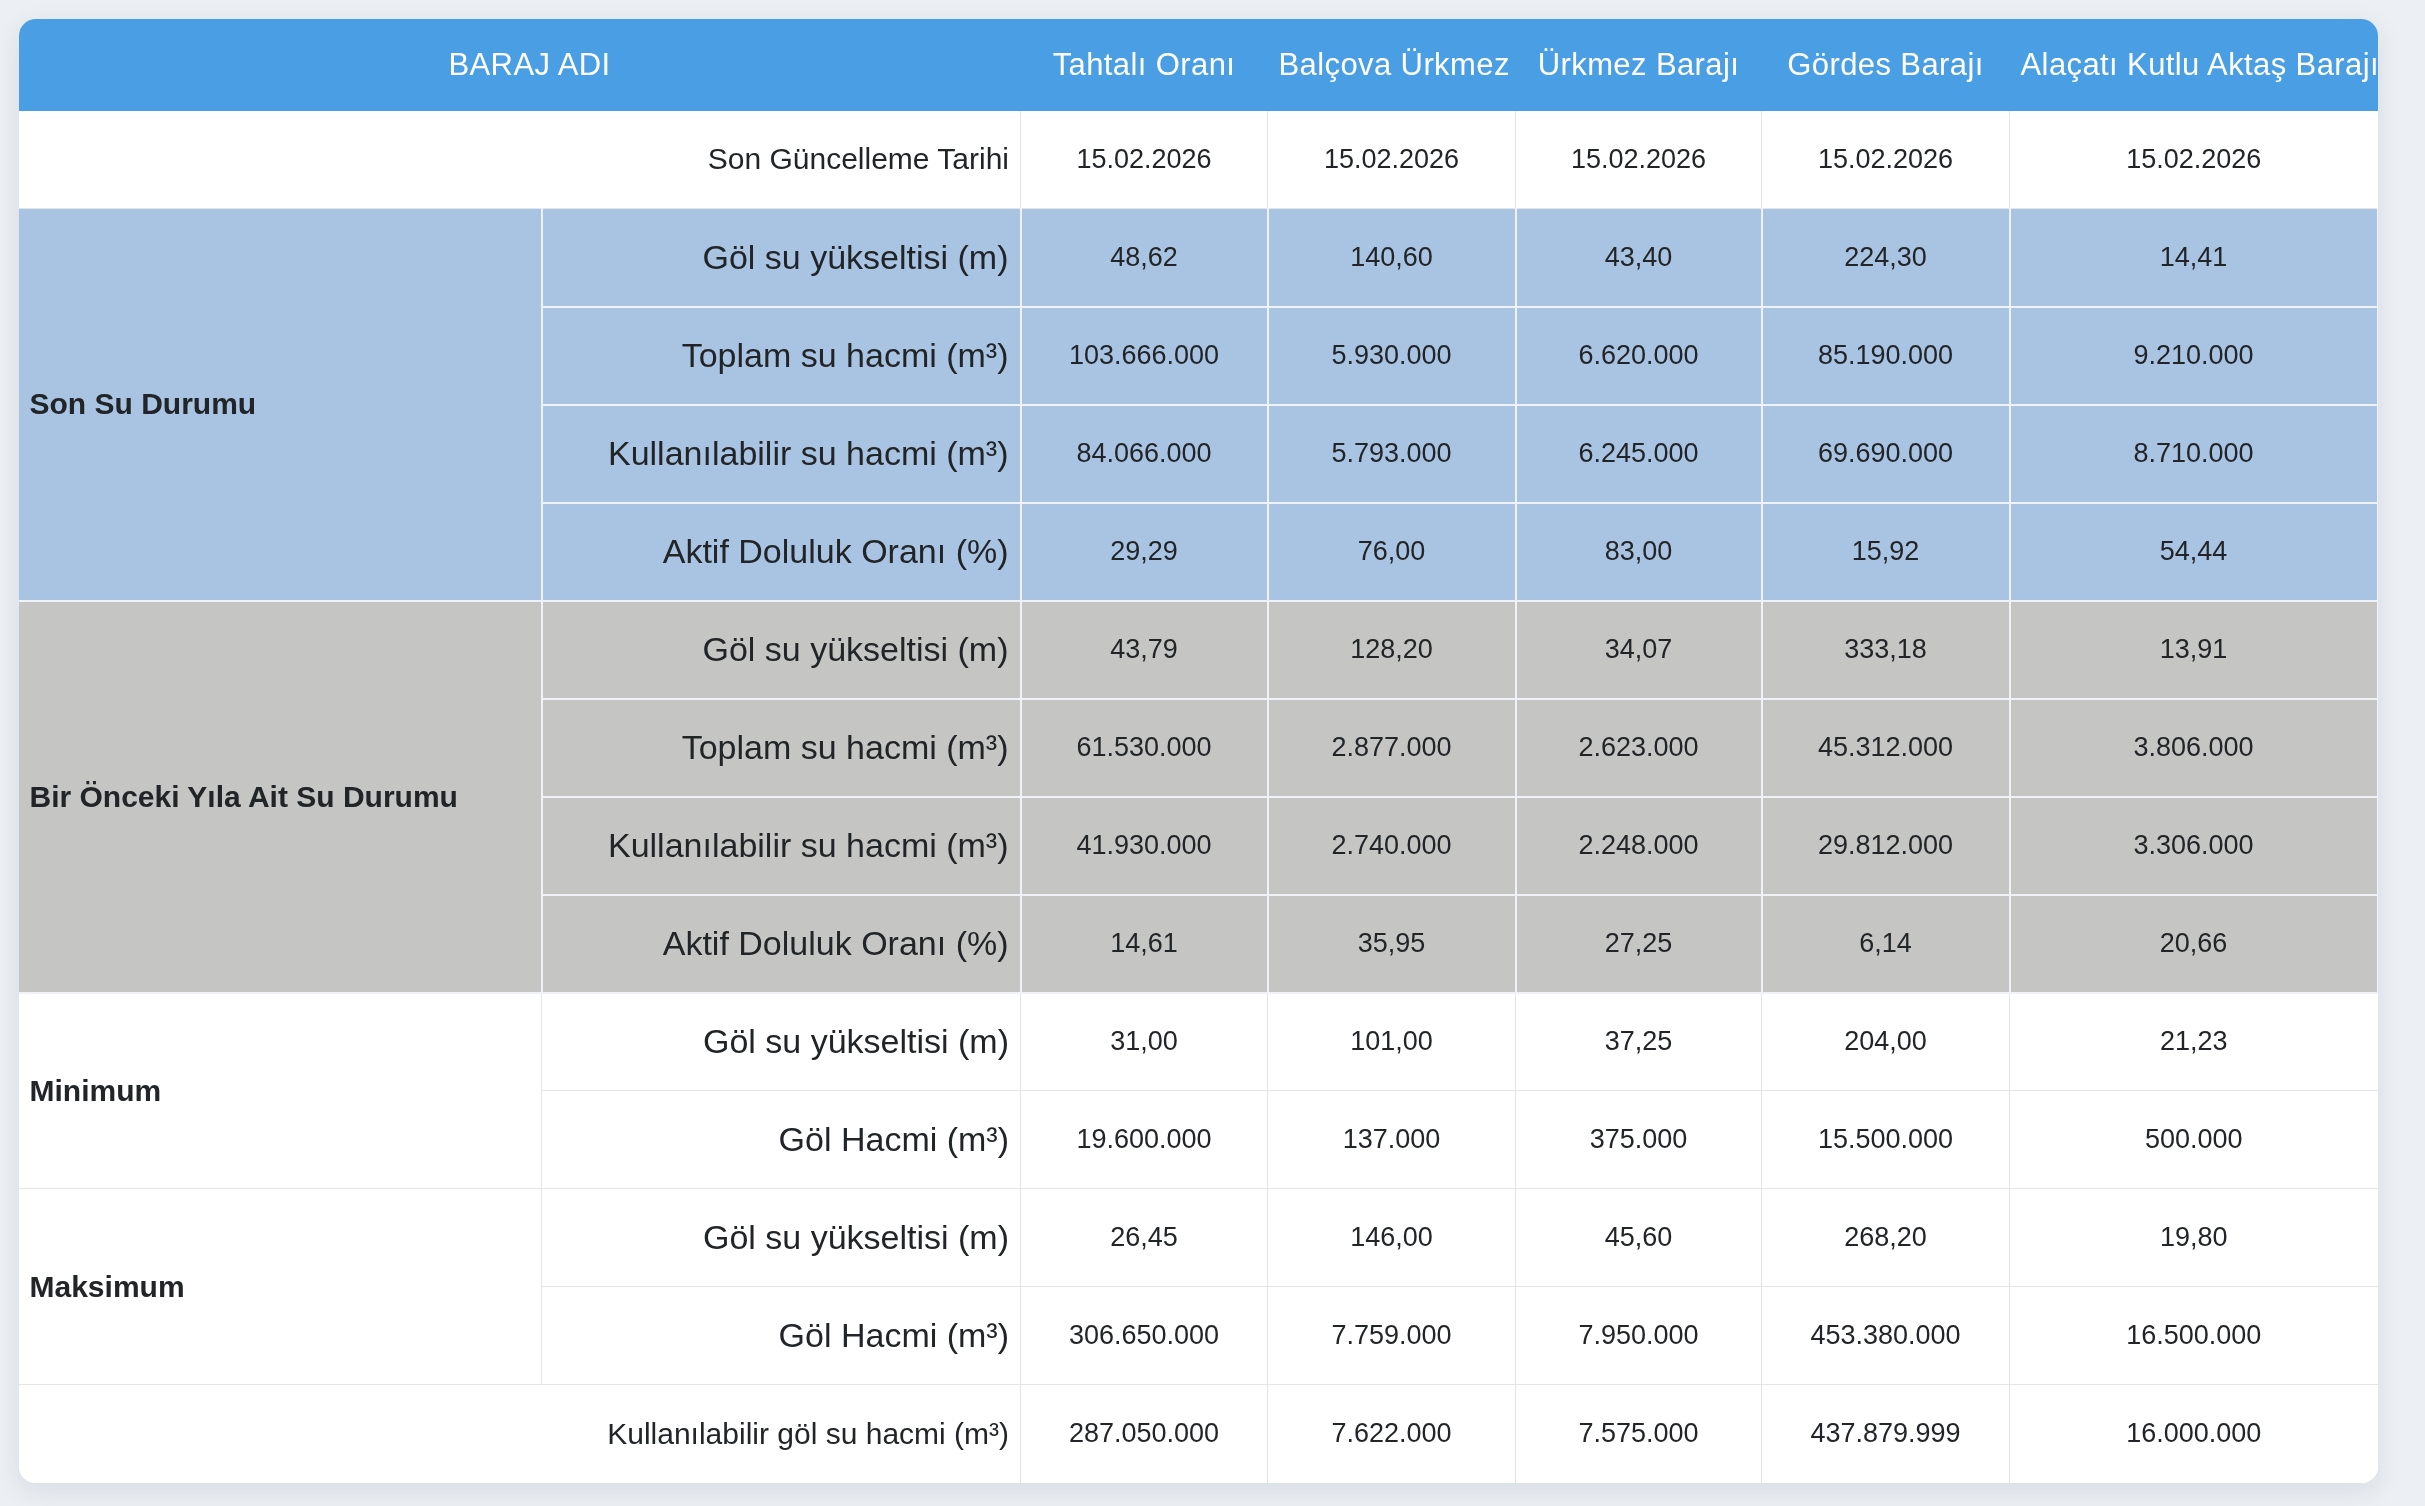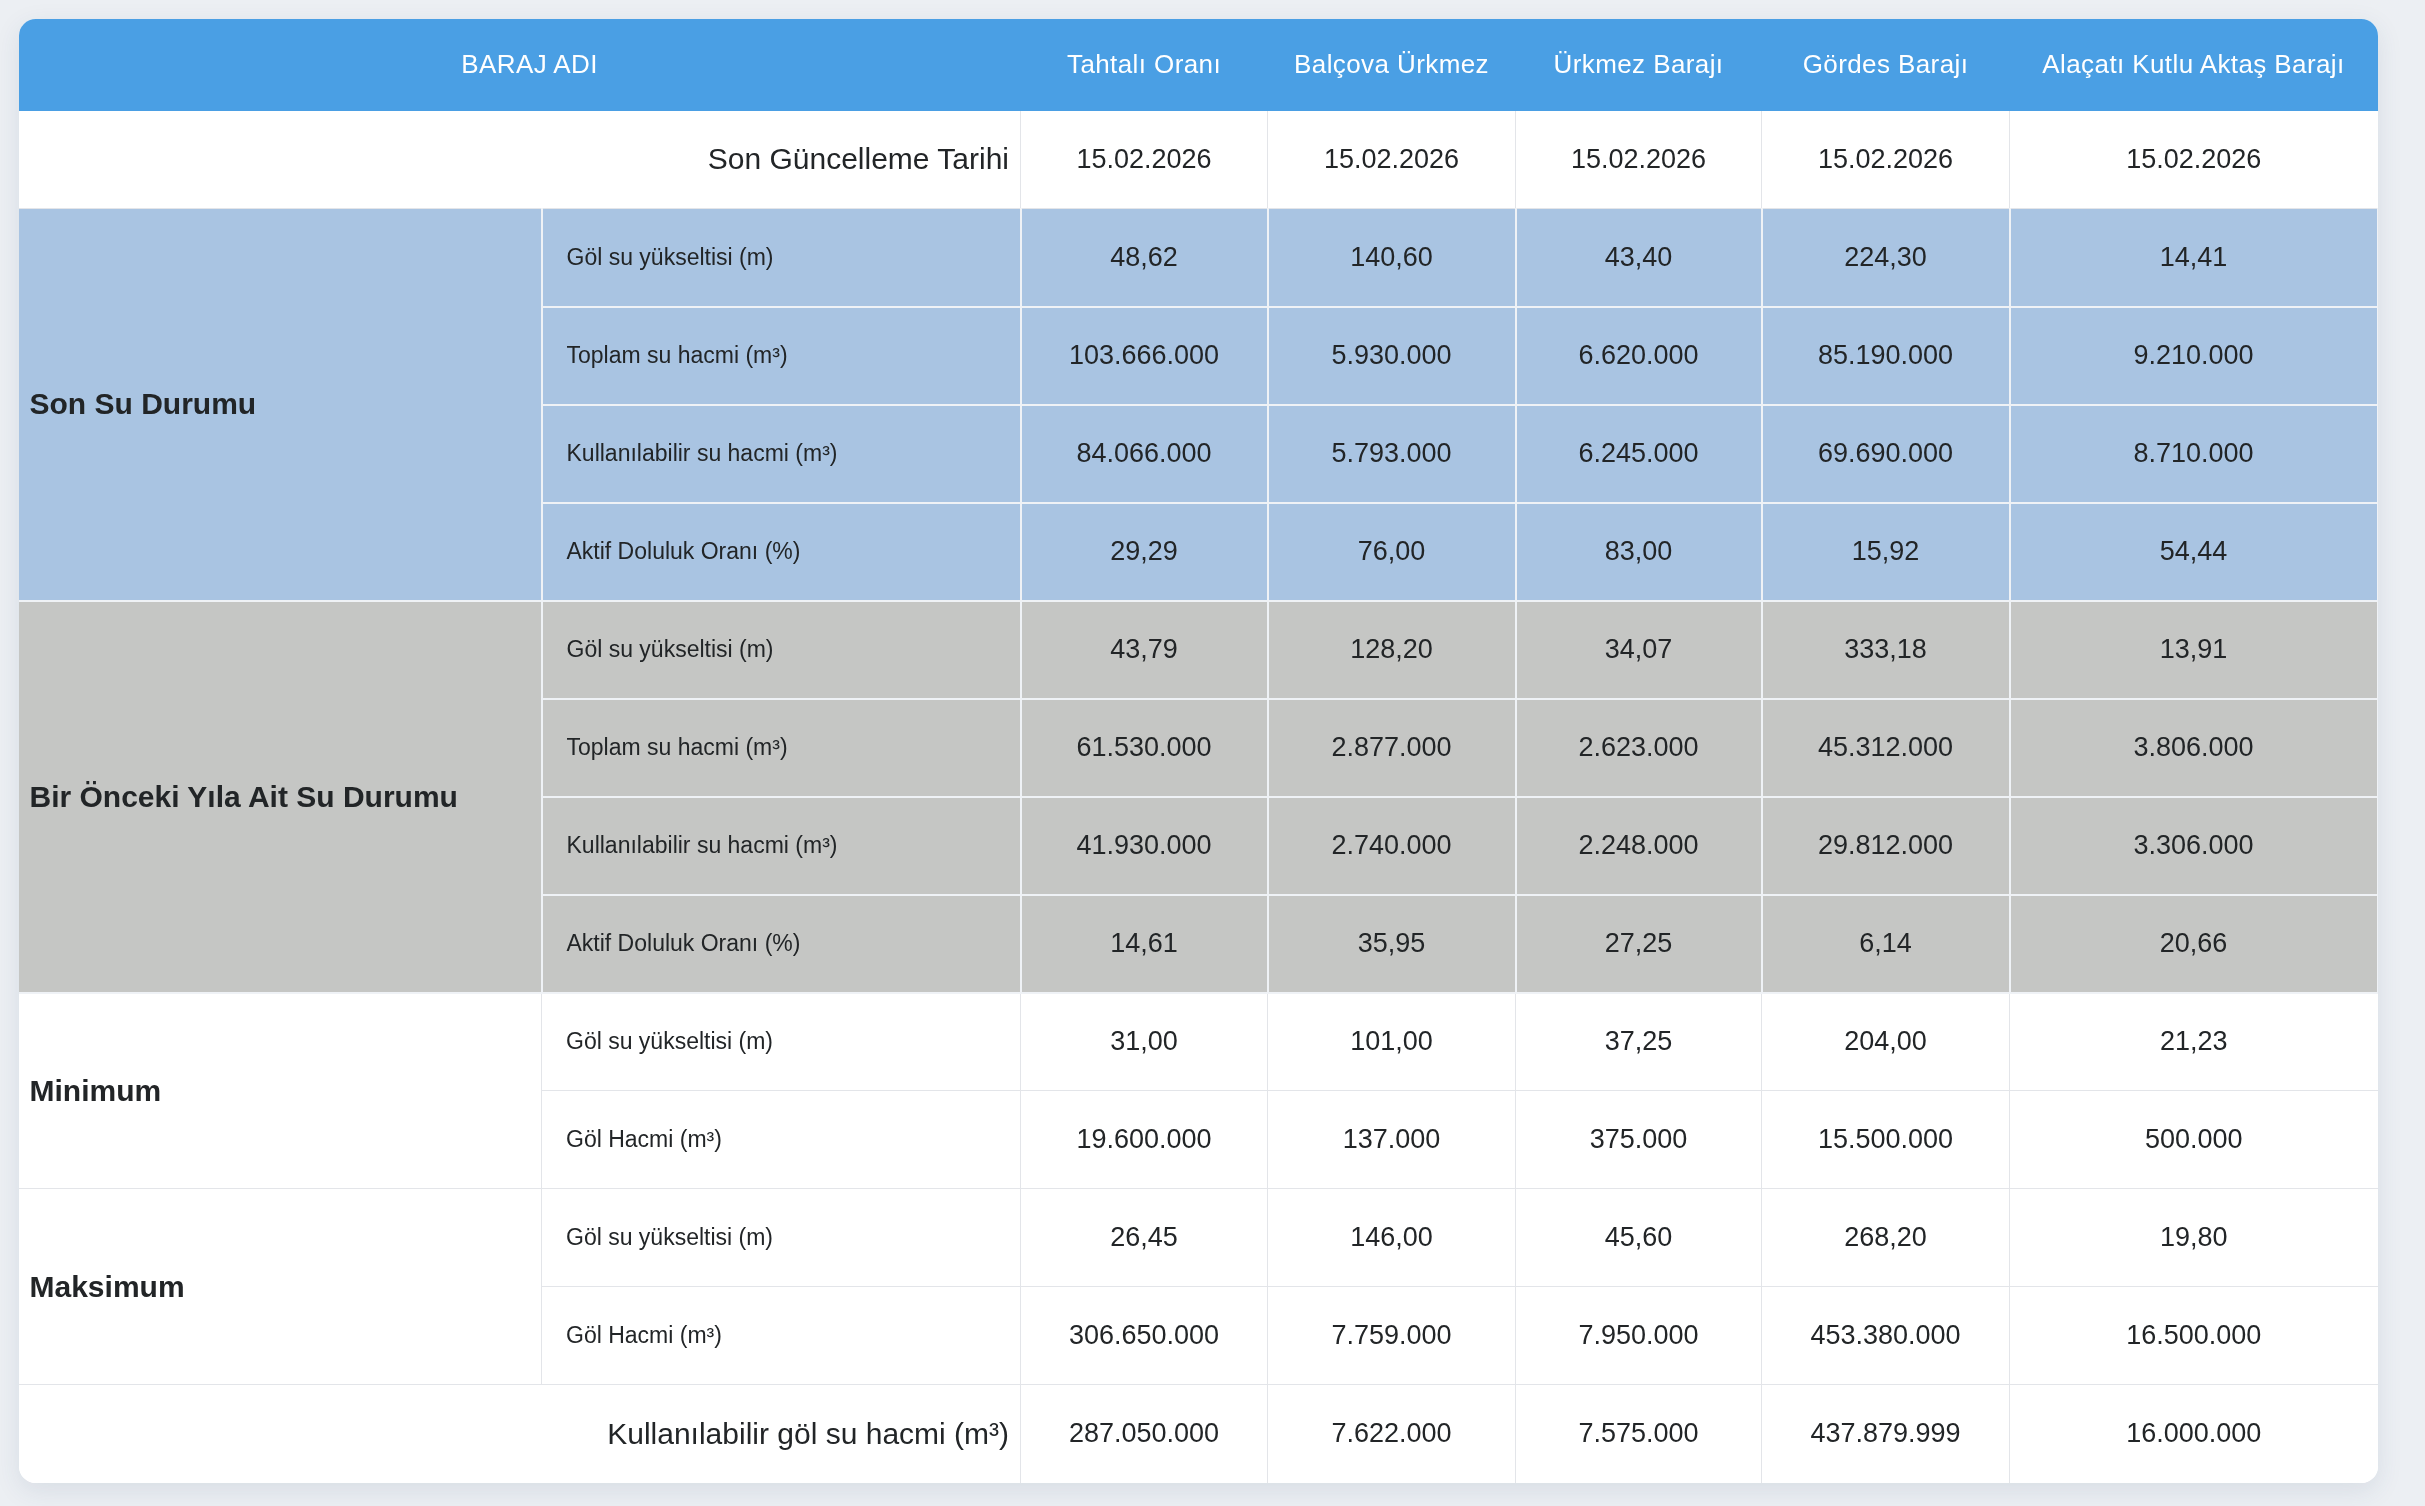--- a/index.html
+++ b/index.html
@@ -44,43 +44,43 @@
     vertical-align: middle;
     overflow: hidden;
     white-space: nowrap;
   }
 
   
   tr.header-row th {
     background: #4A9FE4;
     color: #ffffff;
     border: none;
-    font-size: 26px;
+    font-size: 31px;
     text-align: center;
     letter-spacing: 0.4px;
   }
   th.baraj-adi {
     text-align: left;
     padding-left: 31px;
     font-weight: 500;
     font-size: 27px;
   }
 
   
   td {
     font-size: 27px;
     text-align: center;
     background: #ffffff;
     border-right: 1.9px solid #E3E5E9;
     border-bottom: 1.9px solid #E3E5E9;
   }
   td.row-label {
-    text-align: left;
+    text-align: right;
     padding-left: 24px;
-    font-size: 23px;
+    font-size: 34px;
   }
   td.wide-label {
     text-align: right;
     padding-left: 31px;
     font-size: 30px;
   }
   td.section-title {
     font-weight: 700;
     font-size: 30px;
     text-align: left;

